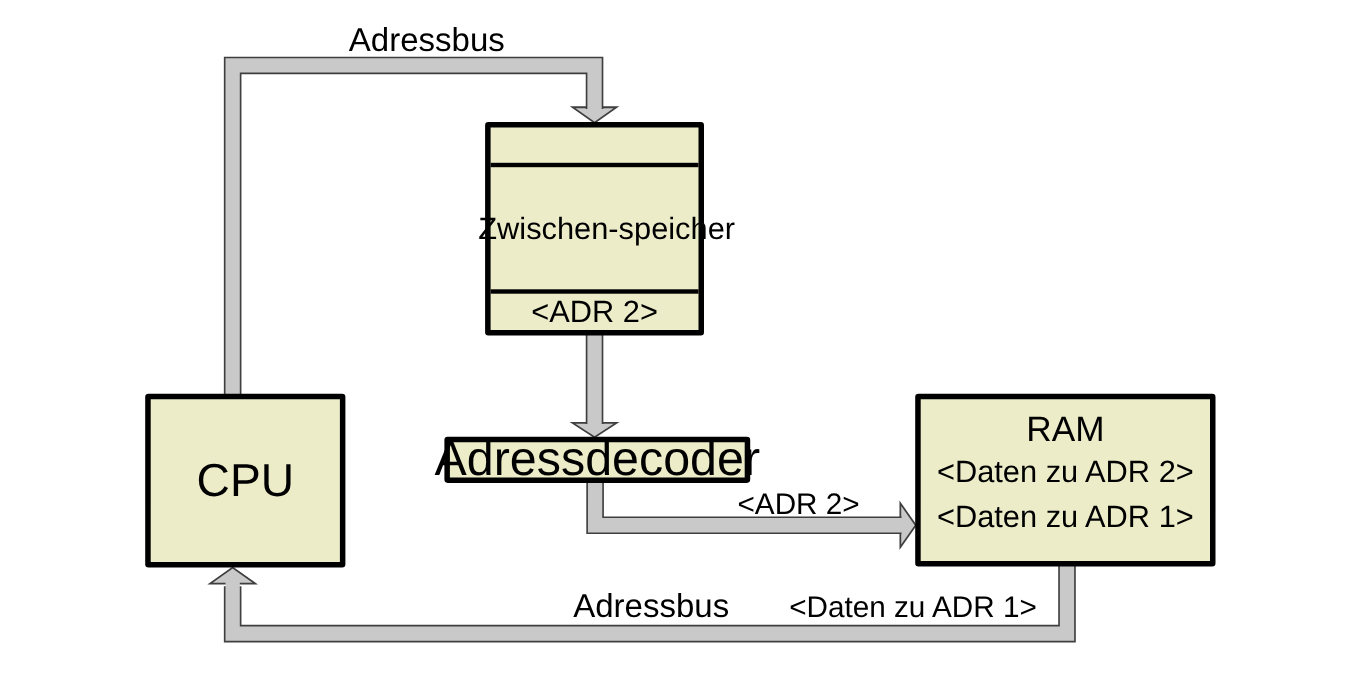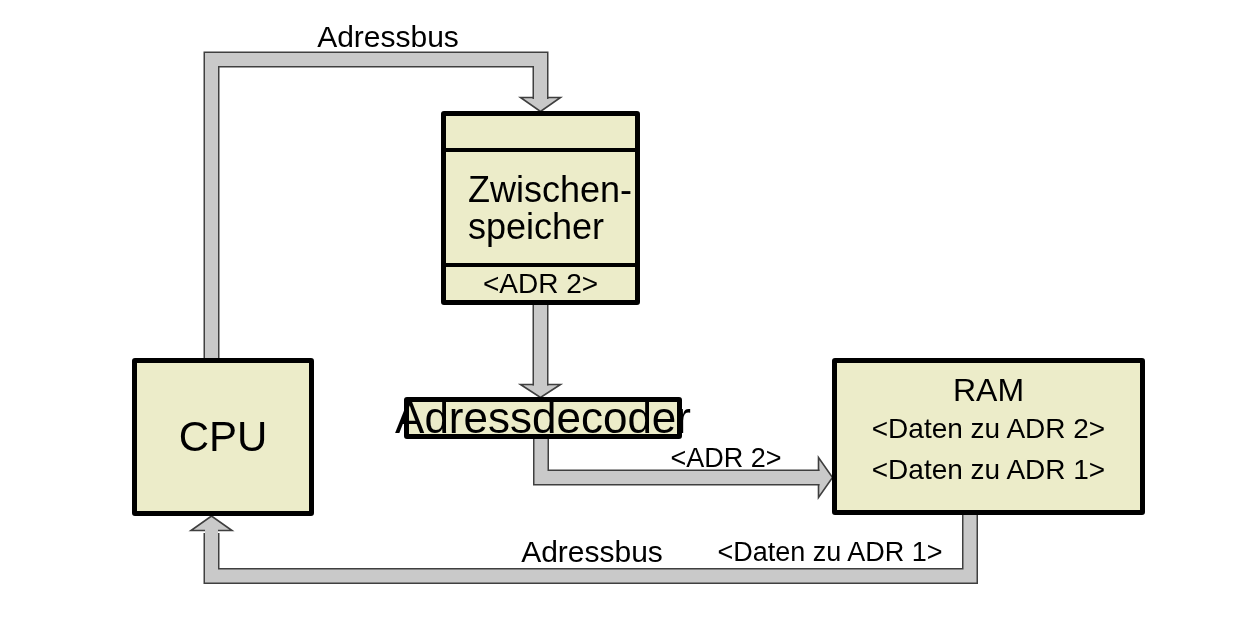--- a/index.html
+++ b/index.html
@@ -12,24 +12,24 @@
   .bus-over{fill:none;stroke:#c9c9c9;stroke-width:13;stroke-linejoin:miter;}
   .bus-head{fill:#c9c9c9;stroke:#3f3f3f;stroke-width:1.6;stroke-linejoin:miter;}
   .node{
     position:absolute;box-sizing:border-box;border:5px solid #000;border-radius:3px;
     background:#ececc9;
   }
   #cpu-node{left:132px;top:358px;width:182px;height:158px;display:flex;align-items:center;justify-content:center;font-size:42px;}
   #buffer-node{left:441px;top:111px;width:199px;height:194px;display:flex;flex-direction:column;}
   #buffer-top{height:32px;}
   .buffer-divider{height:4px;background:#000;}
-  #buffer-mid{flex:1;display:flex;flex-direction:column;justify-content:center;padding-left:22px;font-size:36px;line-height:37px;}
+  #buffer-mid{flex:1;display:flex;flex-direction:row;justify-content:center;padding-left:22px;font-size:28px;line-height:37px;align-items:center;}
   #buffer-bottom{height:33px;display:flex;align-items:center;justify-content:center;font-size:28px;}
   #decoder-node{left:404px;top:397px;width:278px;height:42px;display:flex;align-items:center;justify-content:center;font-size:44px;}
-  #ram-node{left:832px;top:358px;width:313px;height:157px;display:flex;flex-direction:column;align-items:center;padding-top:9px;}
+  #ram-node{left:832px;top:358px;width:273px;height:157px;display:flex;flex-direction:column;align-items:center;padding-top:9px;}
   #ram-title{font-size:32px;line-height:36px;}
   .ram-entry{font-size:28px;line-height:41px;}
   .bus-label{position:absolute;text-align:center;white-space:nowrap;}
   #adressbus-label{left:304px;top:22px;width:168px;font-size:30px;line-height:30px;}
   #adr2-bus-label{left:669px;top:445px;width:114px;font-size:27px;line-height:27px;}
   #datenbus-label{left:518px;top:537px;width:148px;font-size:30px;line-height:30px;}
   #daten-adr1-bus-label{left:713px;top:539px;width:234px;font-size:27px;line-height:27px;}
 </style>
 </head>
 <body>

